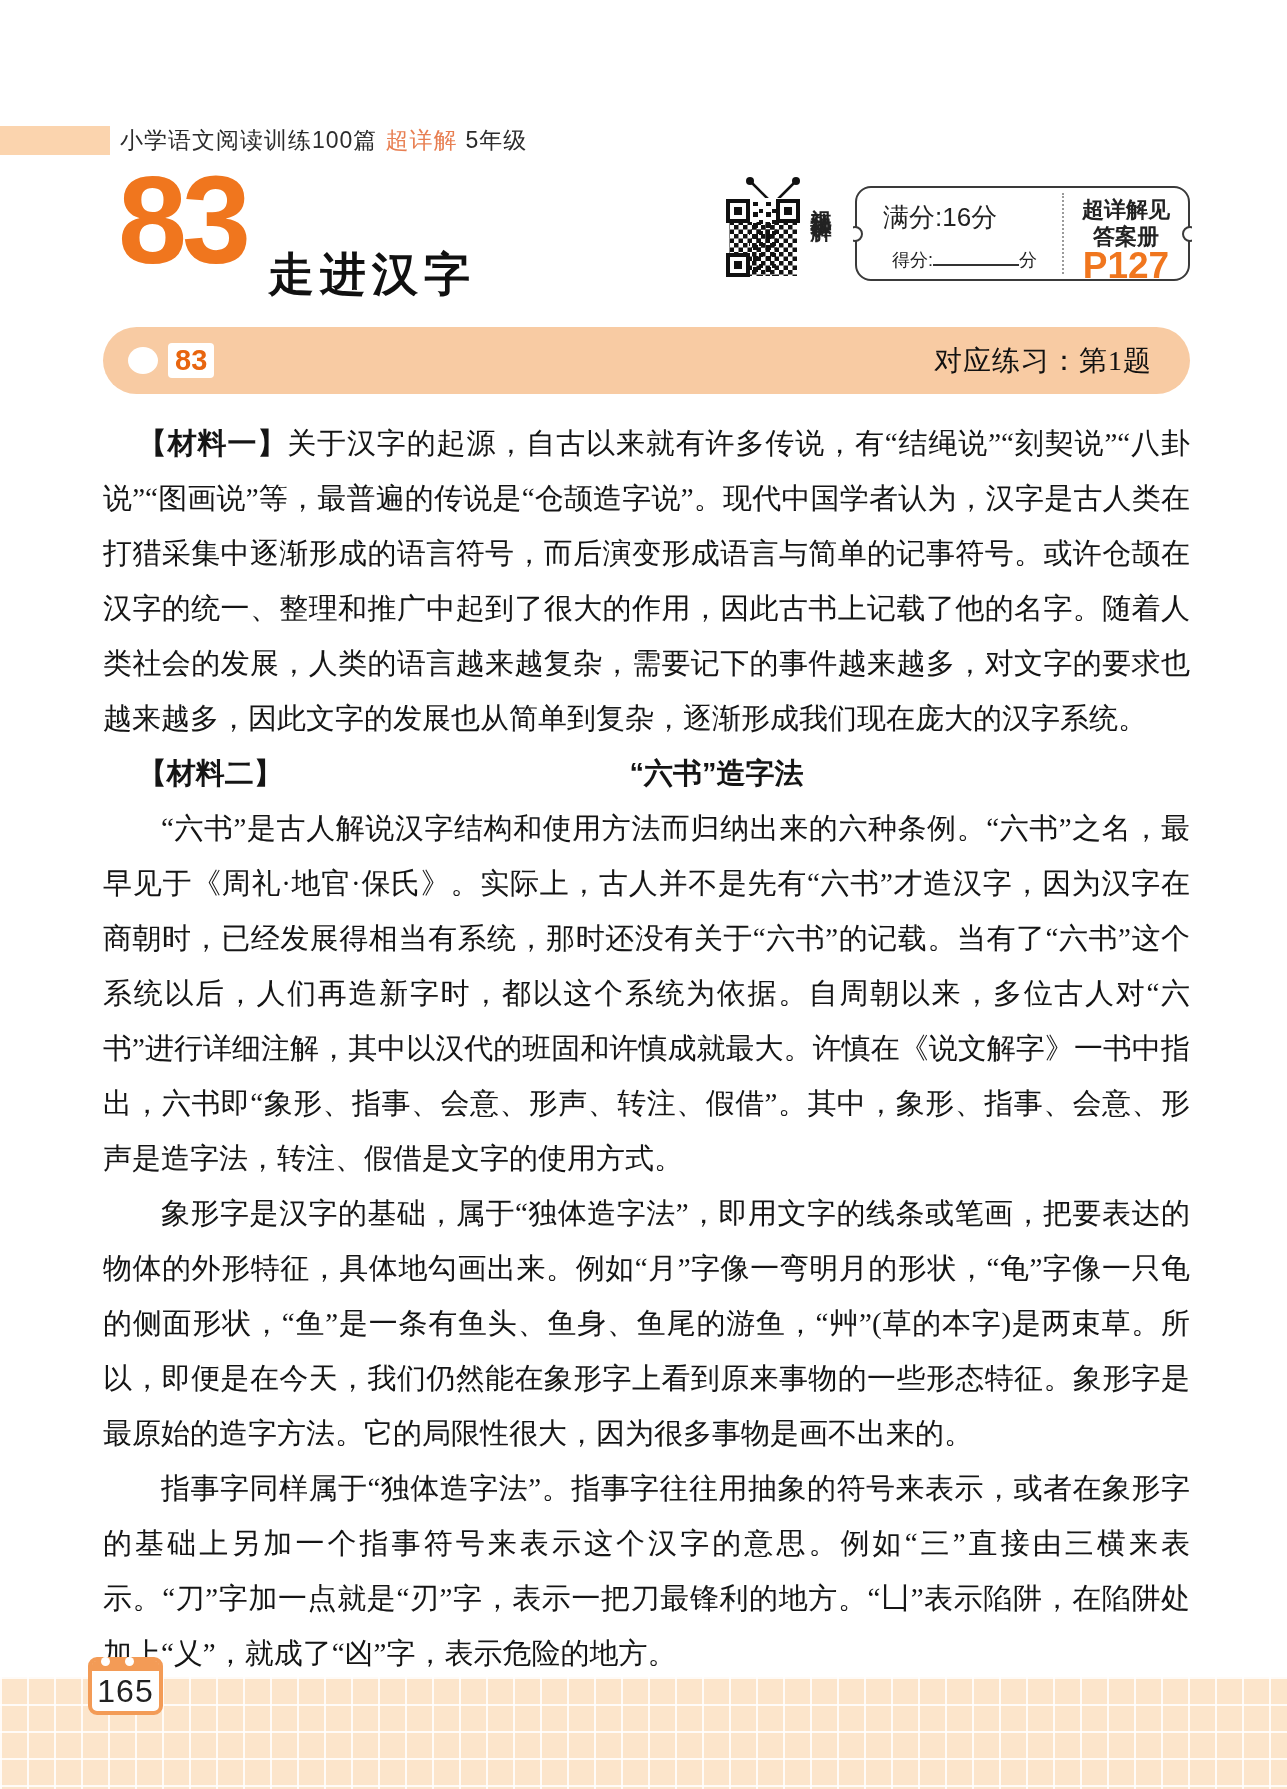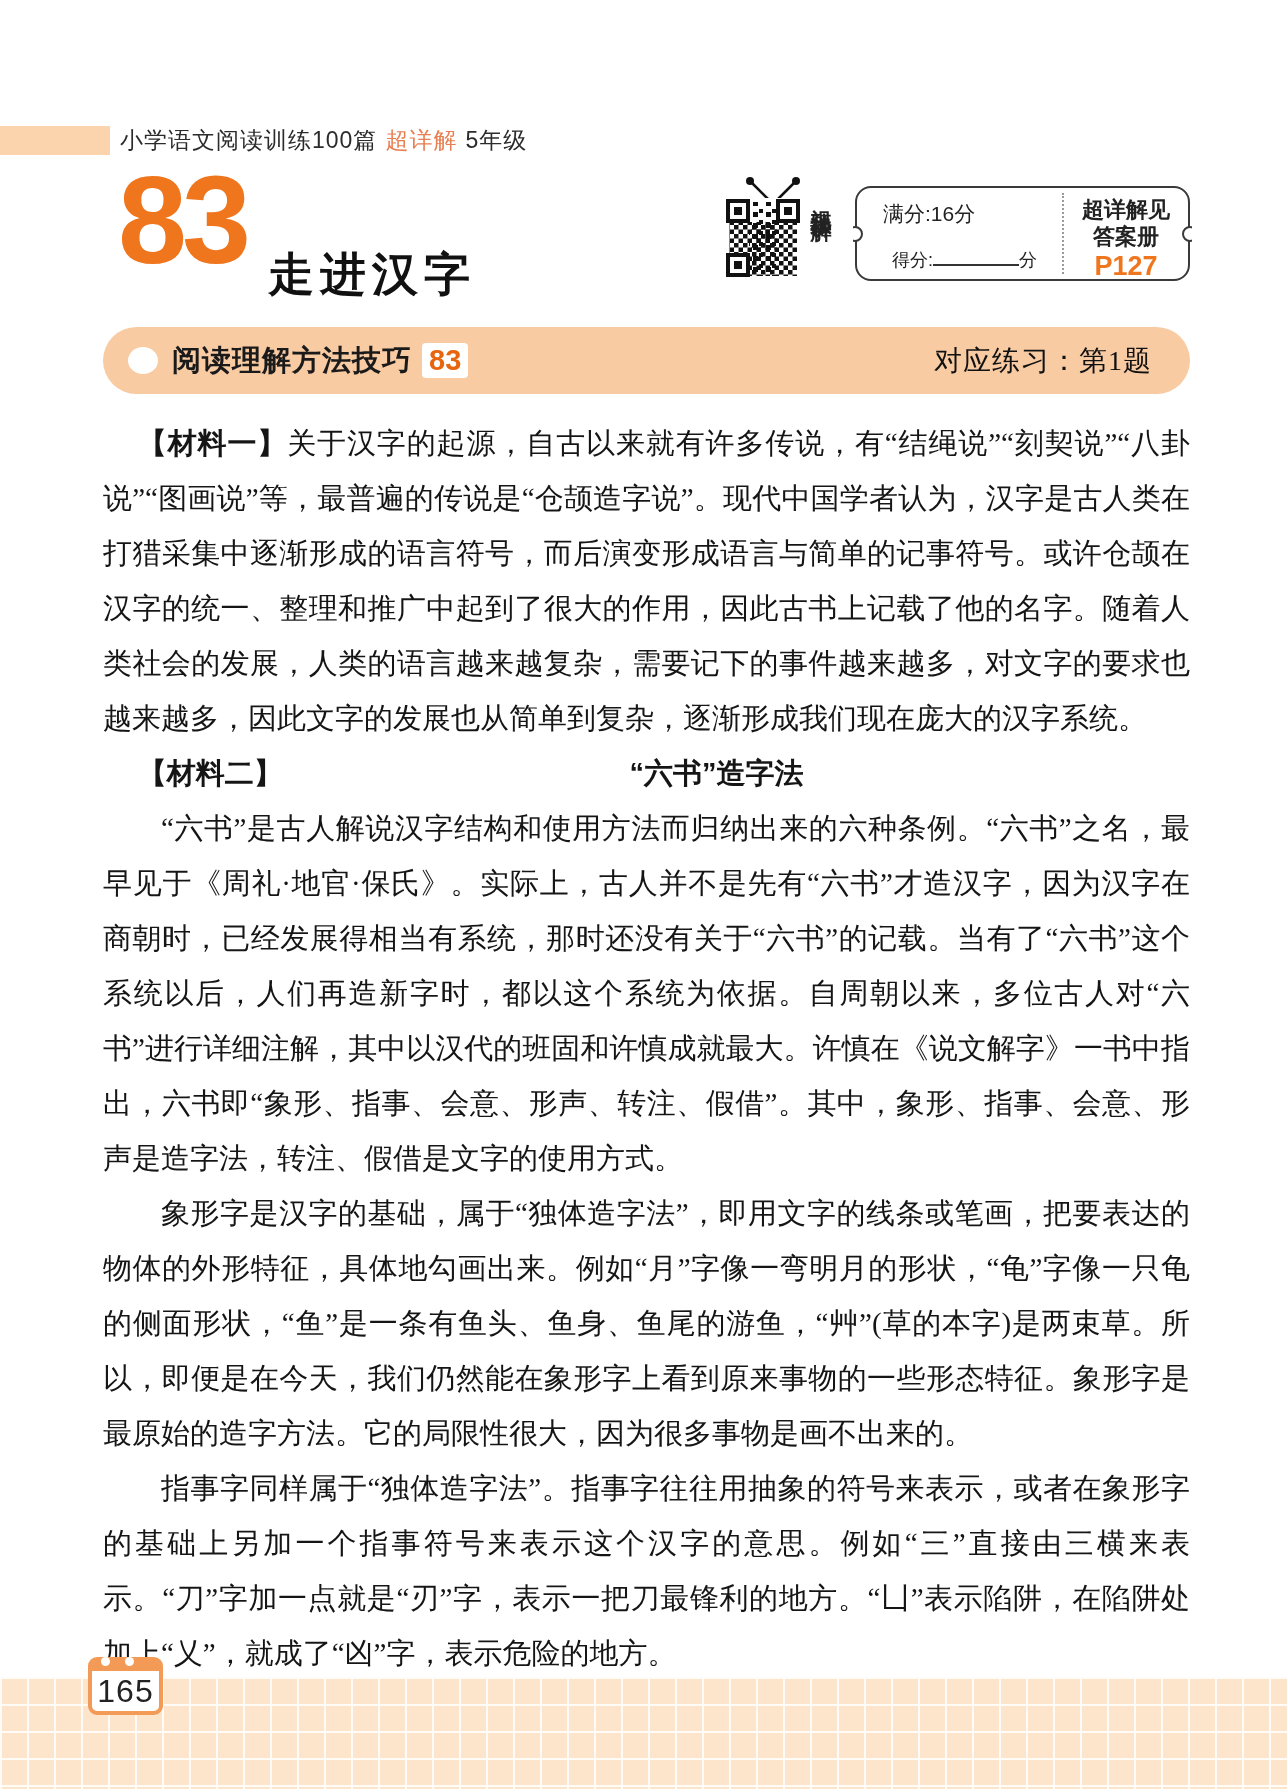--- a/index.html
+++ b/index.html
@@ -42,27 +42,27 @@
   .notch {
     position:absolute; width:16px; height:16px; background:#fff; border:2px solid #3a3a3a;
     border-radius:50%; top:50%; transform:translateY(-50%);
   }
   .notch.left { left:-10px; }
   .notch.right { right:-10px; }
   .notch::after { content:""; position:absolute; width:9px; height:20px; background:#fff; top:-4px; }
   .notch.left::after { left:-5px; }
   .notch.right::after { right:-5px; }
   .ticket-left { position:absolute; left:26px; top:0; width:178px; height:100%; }
-  .t-row1 { position:absolute; top:12px; left:0; font-size:21px; color:#222; }
+  .t-row1 { position:absolute; top:12px; left:0; font-size:26px; color:#222; }
   .t-row2 { position:absolute; top:54px; left:9px; font-size:18px; color:#222; }
   .t-blank { display:inline-block; width:86px; border-bottom:2px solid #333; height:24px; vertical-align:baseline; }
   .ticket-div { position:absolute; left:205px; top:5px; bottom:5px; border-left:2px dotted #9a9a9a; }
   .ticket-right { position:absolute; left:207px; right:0; top:8px; text-align:center; }
   .t-ref { font-size:22px; font-weight:bold; color:#222; line-height:27px; }
-  .t-page { font-size:27px; font-weight:bold; color:#f0761e; line-height:30px; margin-top:1px; }
+  .t-page { font-size:37px; font-weight:bold; color:#f0761e; line-height:30px; margin-top:1px; }
 
   
   .banner {
     position:absolute; left:103px; top:327px; width:1087px; height:67px;
     background:#f8cba3; border-radius:34px;
     display:flex; align-items:center;
   }
   .banner-dot { width:30px; height:27px; background:#fff; border-radius:50%; margin-left:25px; flex:0 0 auto; }
   .banner-main { font-size:29px; font-weight:bold; color:#1a1a1a; margin-left:14px; letter-spacing:1px; }
   .banner-badge {
@@ -180,21 +180,20 @@
     <div class="ticket-div"></div>
     <div class="ticket-right">
       <div class="t-ref">超详解见</div>
       <div class="t-ref">答案册</div>
       <div class="t-page">P127</div>
     </div>
   </div>
 
   <div class="banner">
     <div class="banner-dot"></div>
-    <div class="banner-main">阅读理解方法技巧</div>
     <div class="banner-badge">83</div>
     <div class="banner-practice">对应练习：第1题</div>
   </div>
 
   <div class="article">
     <p class="mat"><span class="mat-label">【材料一】</span><span>关于汉字的起源，自古以来就有许多传说，有“结绳说”“刻契说”“八卦说”“图画说”等，最普遍的传说是“仓颉造字说”。现代中国学者认为，汉字是古人类在打猎采集中逐渐形成的语言符号，而后演变形成语言与简单的记事符号。或许仓颉在汉字的统一、整理和推广中起到了很大的作用，因此古书上记载了他的名字。随着人类社会的发展，人类的语言越来越复杂，需要记下的事件越来越多，对文字的要求也越来越多，因此文字的发展也从简单到复杂，逐渐形成我们现在庞大的汉字系统。</span></p>
 
     <div class="mat2-row">
       <span class="mat2-label">【材料二】</span>
       <span class="mat2-title">“六书”造字法</span>

